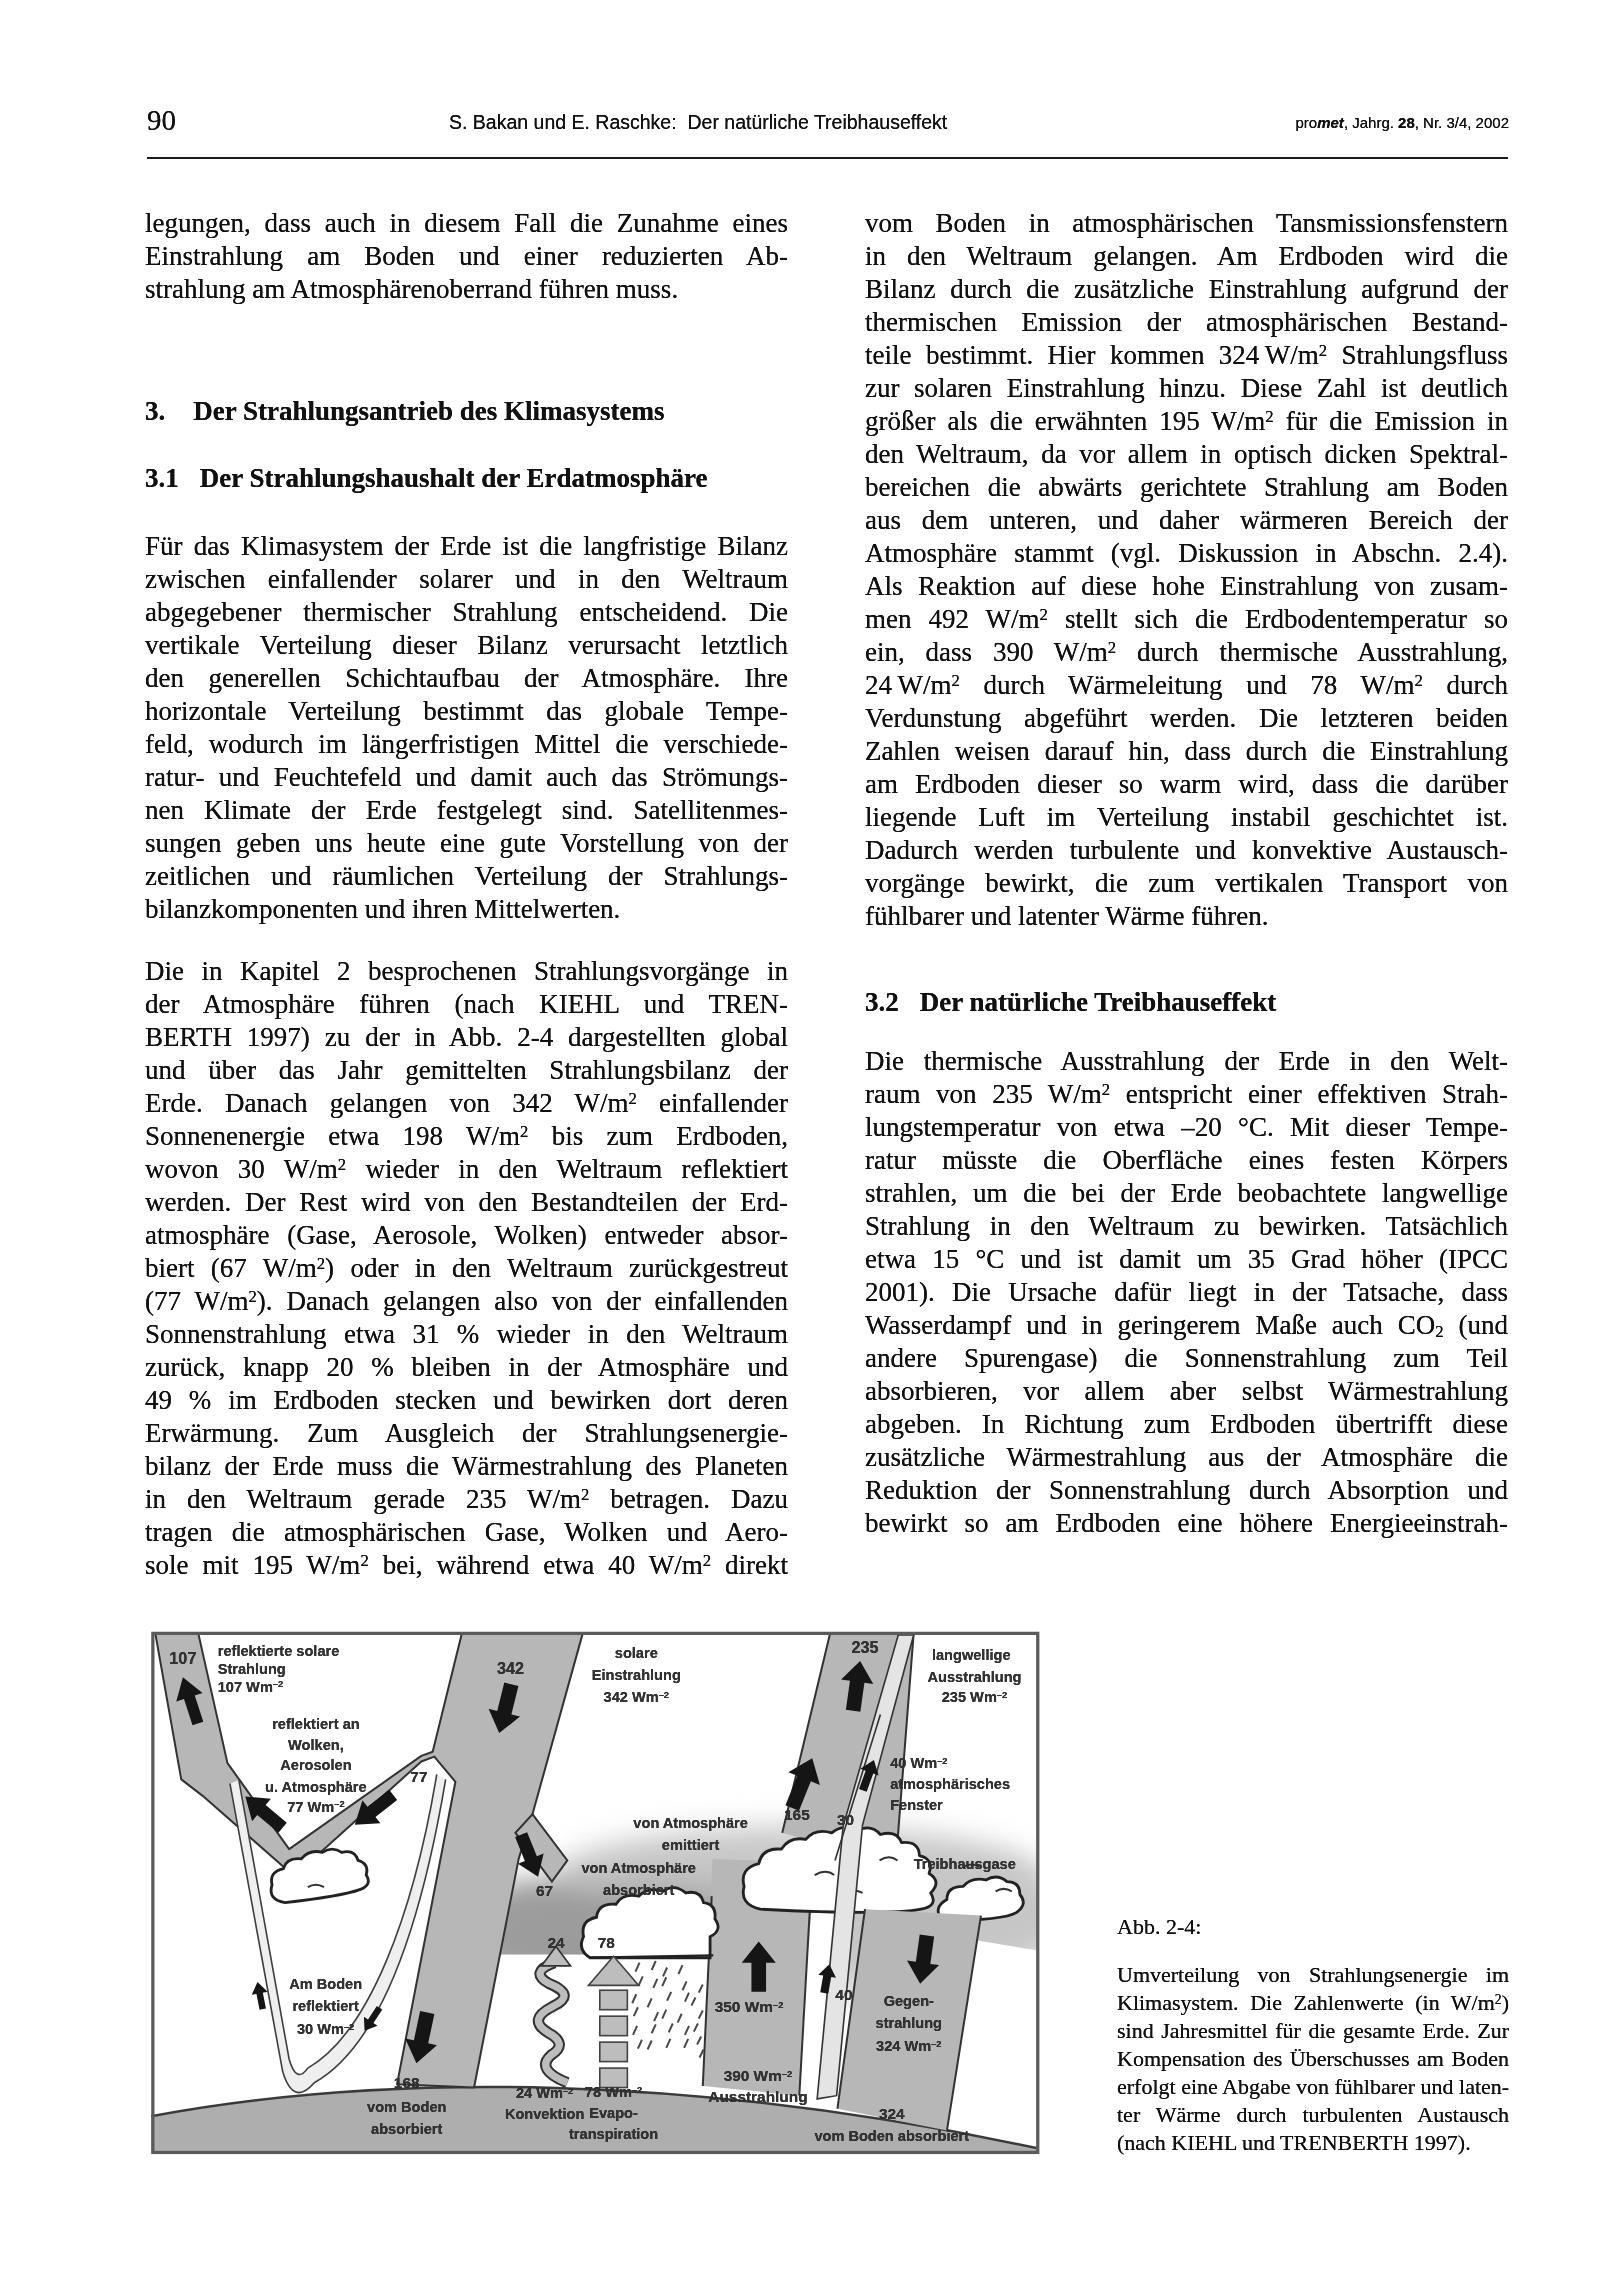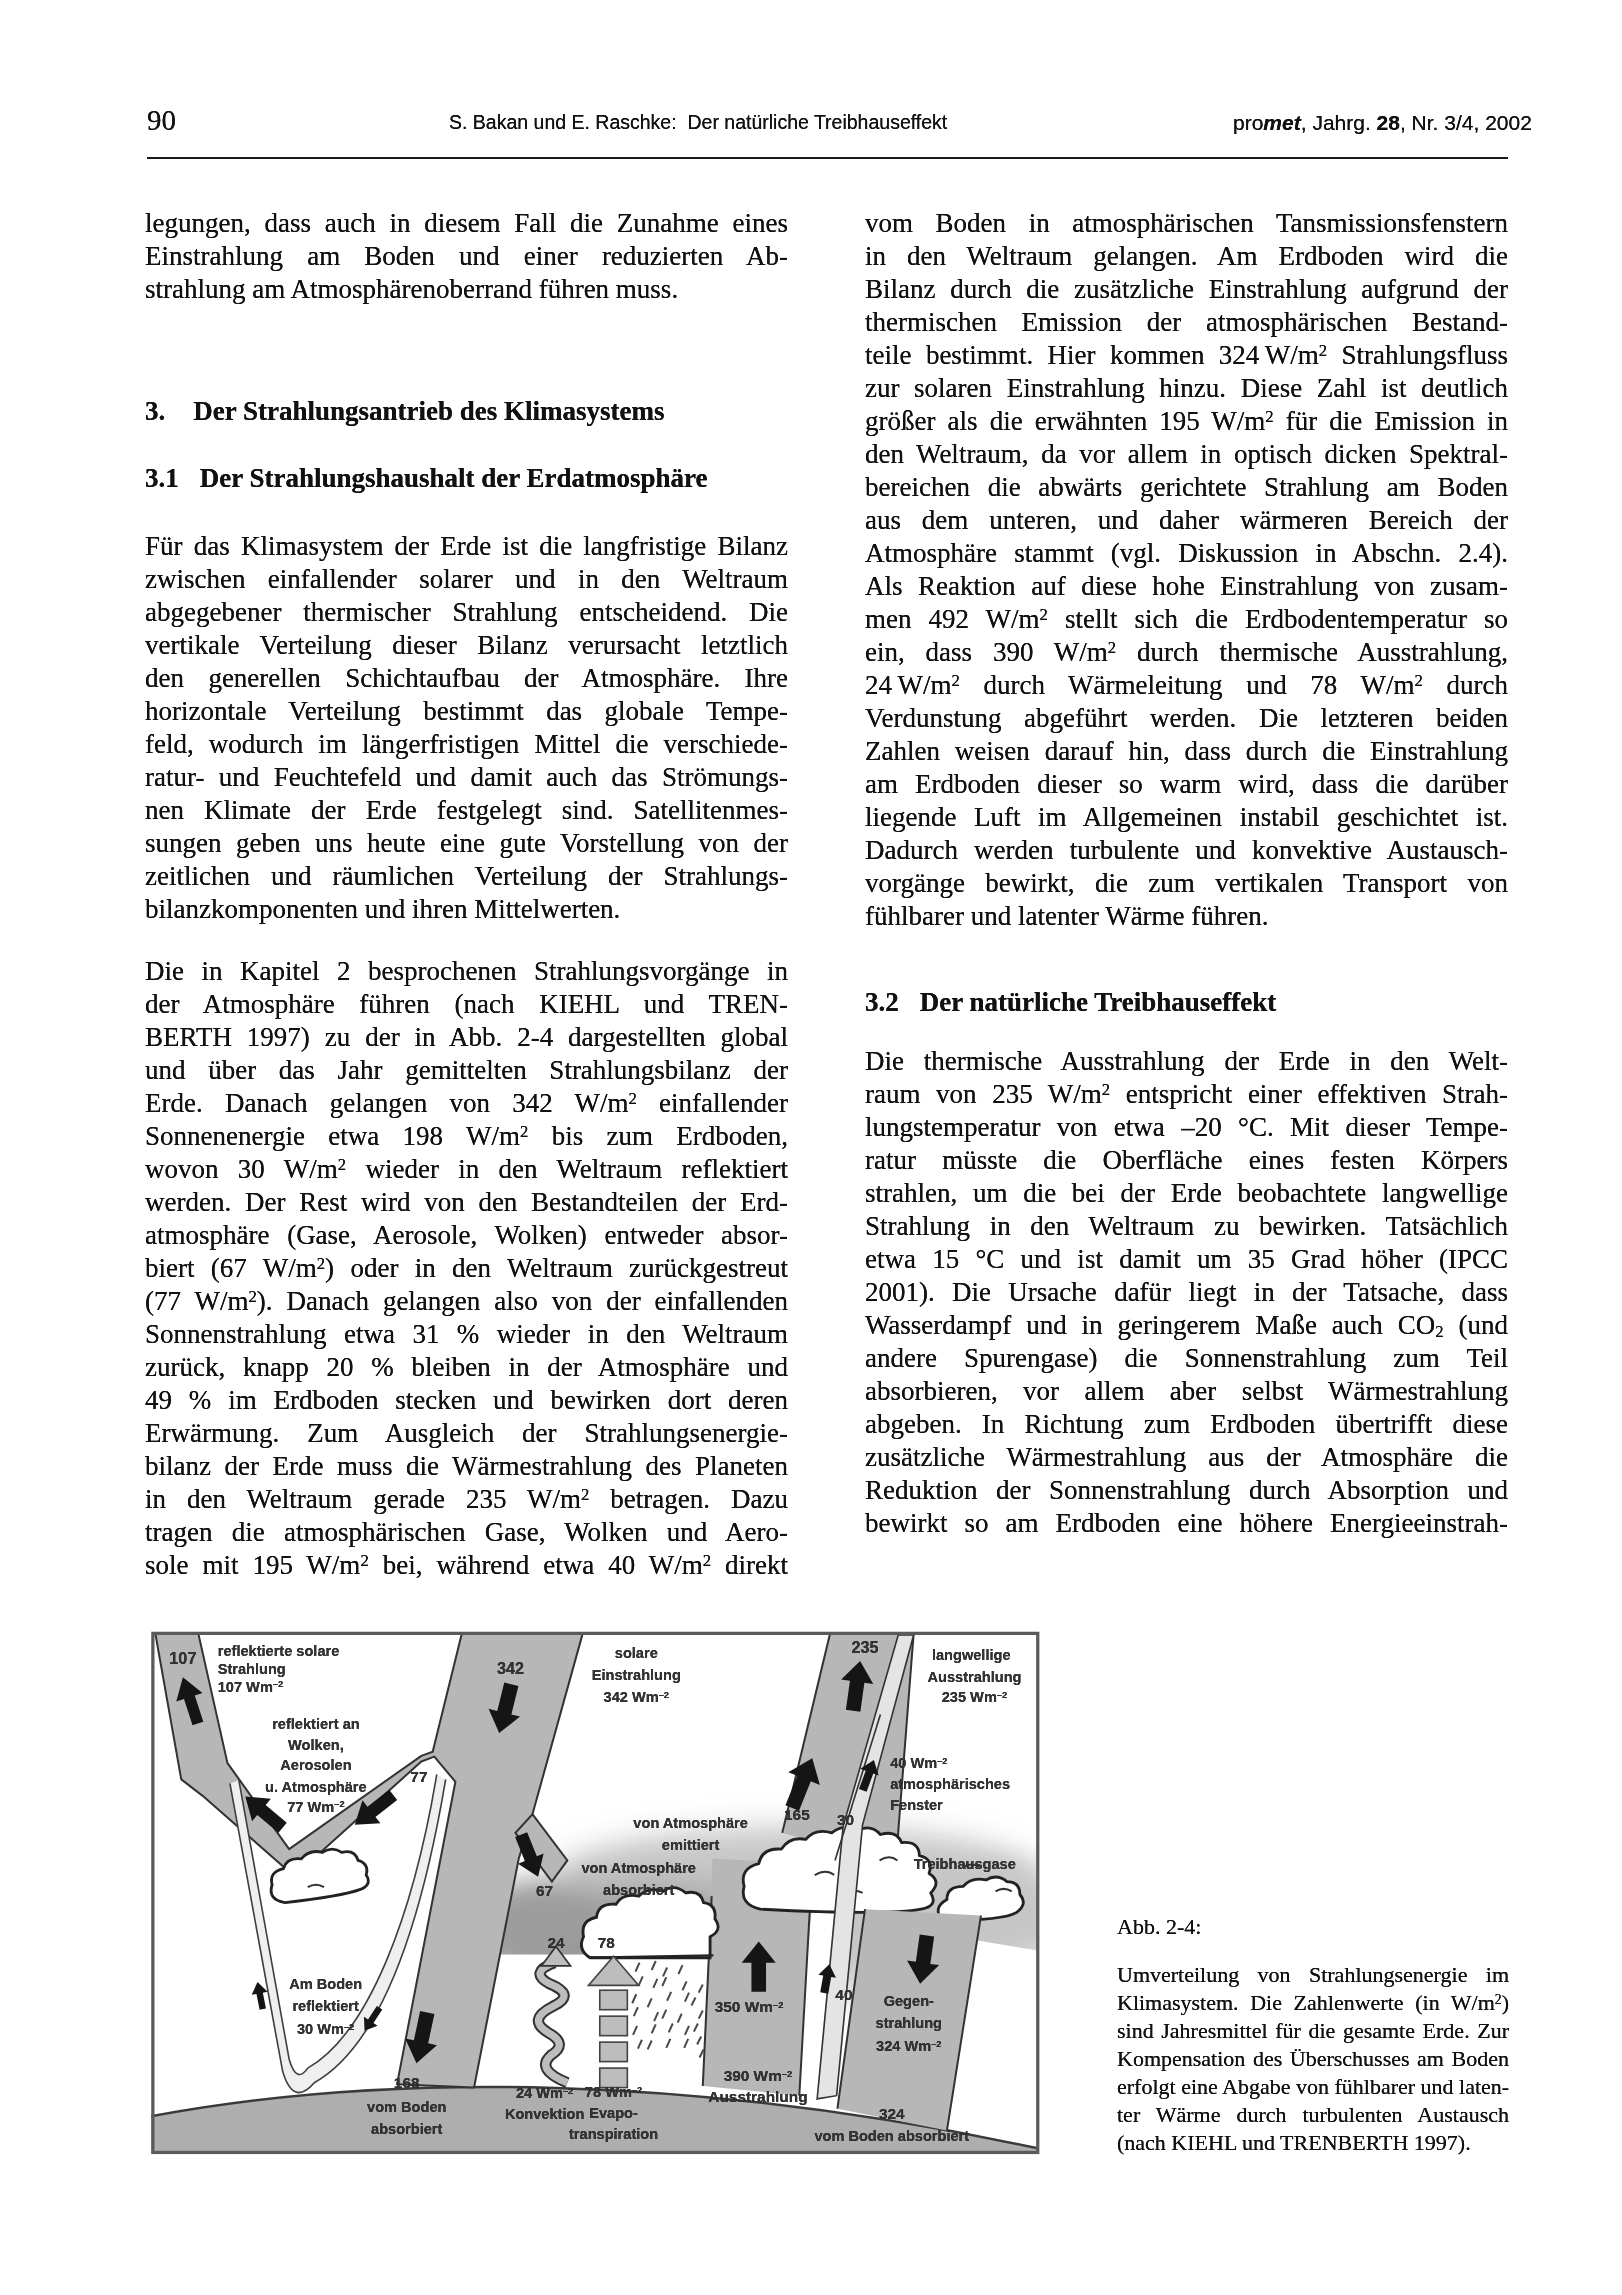--- a/index.html
+++ b/index.html
@@ -12,21 +12,21 @@
 sub{font-size:0.62em;vertical-align:baseline;position:relative;top:0.18em;line-height:0;}
 .hd{font-weight:bold;font-size:27px;line-height:33px;white-space:nowrap;text-align:center;}
 .sans{font-family:"Liberation Sans",sans-serif;}
 </style></head>
 <body>
 
 <div class="abs" style="left:147px;top:106px;font-size:29px;line-height:29px;">90</div>
 
 <div class="abs sans" style="left:449px;top:113px;font-size:19.5px;line-height:19.5px;">S. Bakan und E. Raschke:&nbsp; Der natürliche Treibhauseffekt</div>
 
-<div class="abs sans" style="left:1233px;top:113px;font-size:21px;line-height:19.5px;width:276px;text-align:right;white-space:nowrap;">pro<b><i>met</i></b>, Jahrg. <b>28</b>, Nr. 3/4, 2002</div>
+<div class="abs sans" style="left:1233px;top:113px;font-size:15px;line-height:19.5px;width:276px;text-align:right;white-space:nowrap;">pro<b><i>met</i></b>, Jahrg. <b>28</b>, Nr. 3/4, 2002</div>
 
 <div class="abs" style="left:147px;top:157px;width:1361px;height:2.4px;background:#1a1a1a;"></div>
 
 <div class="abs col" style="left:145px;top:207px;">
 <div class="ln">legungen, dass auch in diesem Fall die Zunahme eines</div>
 <div class="ln">Einstrahlung am Boden und einer reduzierten Ab-</div>
 <div class="ln lnl">strahlung am Atmosphärenoberrand führen muss.</div>
 </div>
 
 <div class="abs hd" style="left:145px;top:395px;">3.<span style="display:inline-block;width:28px;"></span>Der Strahlungsantrieb des Klimasystems</div>
@@ -82,21 +82,21 @@
 <div class="ln">bereichen die abwärts gerichtete Strahlung am Boden</div>
 <div class="ln">aus dem unteren, und daher wärmeren Bereich der</div>
 <div class="ln">Atmosphäre stammt (vgl. Diskussion in Abschn. 2.4).</div>
 <div class="ln">Als Reaktion auf diese hohe Einstrahlung von zusam-</div>
 <div class="ln">men 492 W/m<sup>2</sup> stellt sich die Erdbodentemperatur so</div>
 <div class="ln">ein, dass 390 W/m<sup>2</sup> durch thermische Ausstrahlung,</div>
 <div class="ln">24 W/m<sup>2</sup> durch Wärmeleitung und 78 W/m<sup>2</sup> durch</div>
 <div class="ln">Verdunstung abgeführt werden. Die letzteren beiden</div>
 <div class="ln">Zahlen weisen darauf hin, dass durch die Einstrahlung</div>
 <div class="ln">am Erdboden dieser so warm wird, dass die darüber</div>
-<div class="ln">liegende Luft im Allgemeinen instabil geschichtet ist.</div>
+<div class="ln">liegende Luft im Verteilung instabil geschichtet ist.</div>
 <div class="ln">Dadurch werden turbulente und konvektive Austausch-</div>
 <div class="ln">vorgänge bewirkt, die zum vertikalen Transport von</div>
 <div class="ln lnl">fühlbarer und latenter Wärme führen.</div>
 </div>
 
 <div class="abs hd" style="left:865px;top:986px;">3.2<span style="display:inline-block;width:21px;"></span>Der natürliche Treibhauseffekt</div>
 
 <div class="abs col" style="left:865px;top:1045px;">
 <div class="ln">Die thermische Ausstrahlung der Erde in den Welt-</div>
 <div class="ln">raum von 235 W/m<sup>2</sup> entspricht einer effektiven Strah-</div>

